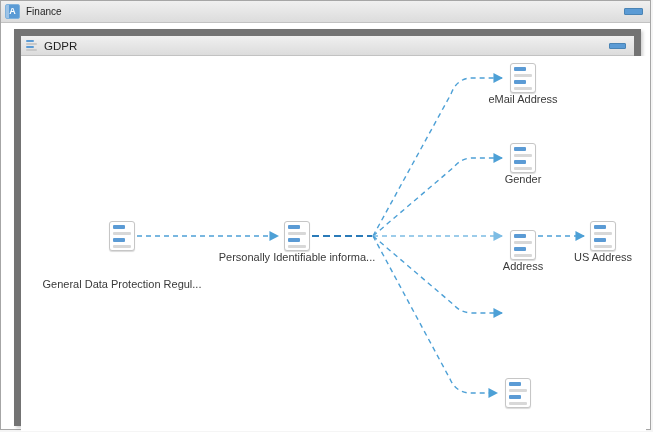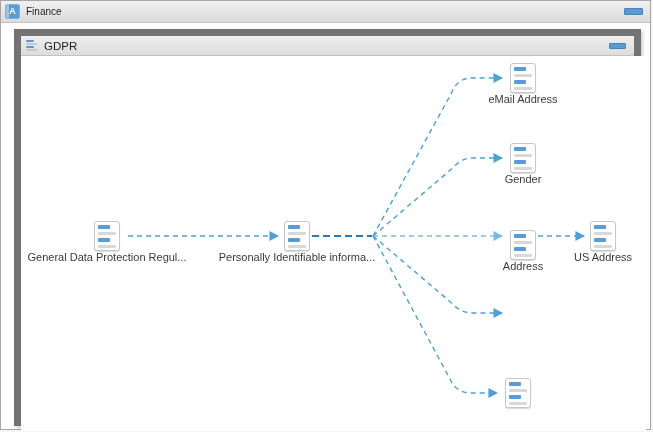--- a/index.html
+++ b/index.html
@@ -113,21 +113,21 @@
         <path d="M107,180 L257,180" stroke="#4da0d6" stroke-width="1.4" fill="none" stroke-dasharray="5 4" marker-end="url(#arr)"></path>
         <path d="M291,180 L351,180" stroke="#2a7ab8" stroke-width="2.2" fill="none" stroke-dasharray="7 4"></path>
         <path d="M352,180 L430,38 Q435,24 448,22 L481,22" stroke="#4da0d6" stroke-width="1.4" fill="none" stroke-dasharray="5 4" marker-end="url(#arr)"></path>
         <path d="M352,180 L433,111 Q439,103 450,102 L481,102" stroke="#4da0d6" stroke-width="1.4" fill="none" stroke-dasharray="5 4" marker-end="url(#arr)"></path>
         <path d="M352,180 L481,180" stroke="#7cbce4" stroke-width="1.4" fill="none" stroke-dasharray="5 4" marker-end="url(#arrL)"></path>
         <path d="M517,180 L563,180" stroke="#4da0d6" stroke-width="1.4" fill="none" stroke-dasharray="5 4" marker-end="url(#arr)"></path>
         <path d="M352,180 L433,249 Q439,256 450,257 L481,257" stroke="#4da0d6" stroke-width="1.4" fill="none" stroke-dasharray="5 4" marker-end="url(#arr)"></path>
         <path d="M352,180 L429,323 Q434,335 447,337 L476,337" stroke="#4da0d6" stroke-width="1.4" fill="none" stroke-dasharray="5 4" marker-end="url(#arr)"></path>
       </svg>
 
-      <div class="node" style="left:1px;top:165px;">
+      <div class="node" style="left:16px;top:165px;gap:27px;">
         <div class="node-icon">
           <i class="nb-blue"></i>
             <i class="nb-gray"></i>
             <i class="nb-blue"></i>
             <i class="nb-gray"></i>
         </div>
         <div class="node-label">General Data Protection Regul...</div>
       </div>
 
       <div class="node" style="left:191px;top:165px;">

